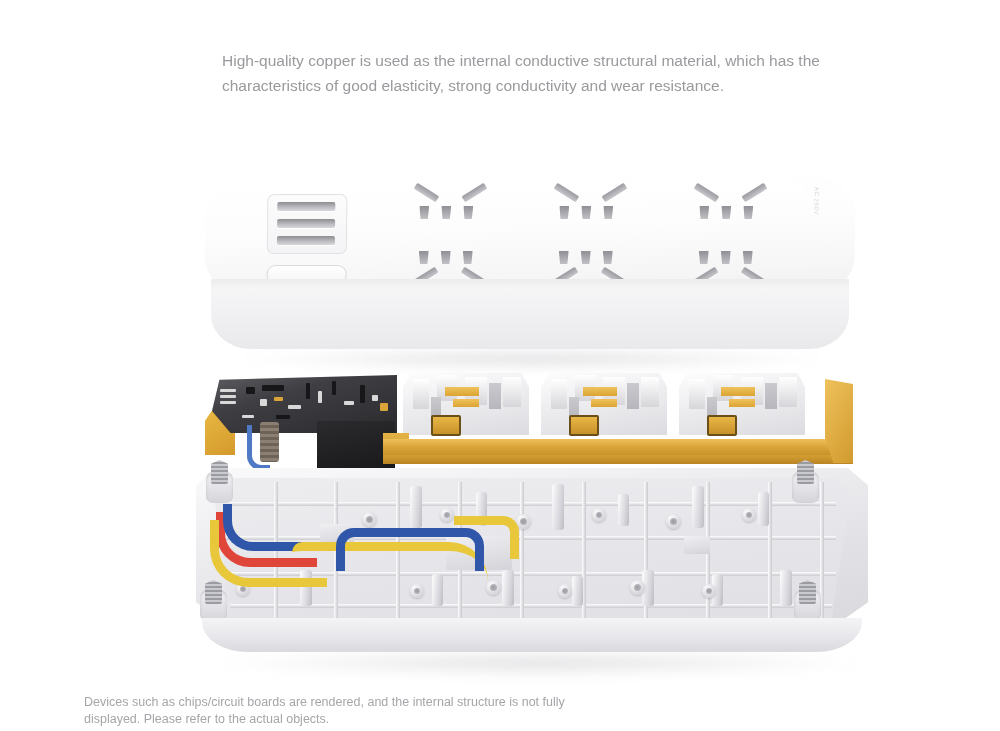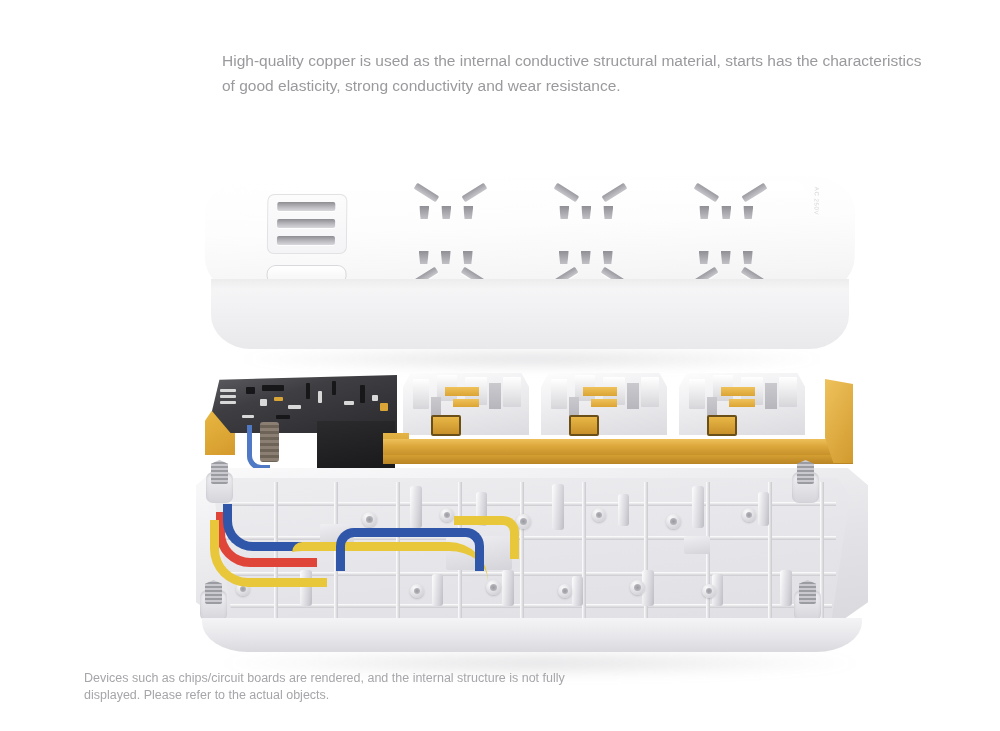--- a/index.html
+++ b/index.html
@@ -18,21 +18,21 @@
     text-align:center;
     font-size:19px;font-weight:600;color:#4a4a4a;
     letter-spacing:.1px;
   }
   .subcopy{
     position:absolute;left:222px;top:48px;width:700px;
     font-size:15.5px;line-height:25px;color:#9a9a9e;
     font-weight:400;
   }
   .footnote{
-    position:absolute;left:84px;top:670px;width:500px;
+    position:absolute;left:84px;top:694px;width:500px;
     font-size:12.5px;line-height:17px;color:#a6a6aa;
   }
 
   
   .stage{position:absolute;left:0;top:150px;width:1000px;height:520px;}
 
   
   .shell{
     position:absolute;left:205px;top:25px;width:650px;height:185px;
   }
@@ -285,21 +285,21 @@
     position:absolute;left:258px;top:48px;width:56px;height:34px;
     border-top:9px solid #e8c83a;border-right:9px solid #e8c83a;
     border-radius:0 16px 0 0;
   }
 </style>
 </head>
 <body>
 
 <div class="page">
 
-  <div class="subcopy">High-quality copper is used as the internal conductive structural material, starts has the characteristics of good elasticity, strong conductivity and wear resistance.</div>
+  <div class="subcopy">High-quality copper is used as the internal conductive structural material, which has the characteristics of good elasticity, strong conductivity and wear resistance.</div>
 
   <div class="stage">
 
     <div class="shell-shadow"></div>
 
     <div class="shell">
       <div class="shell-top">
         <div class="shell-gloss"></div>
 
         <div class="usb-panel">

